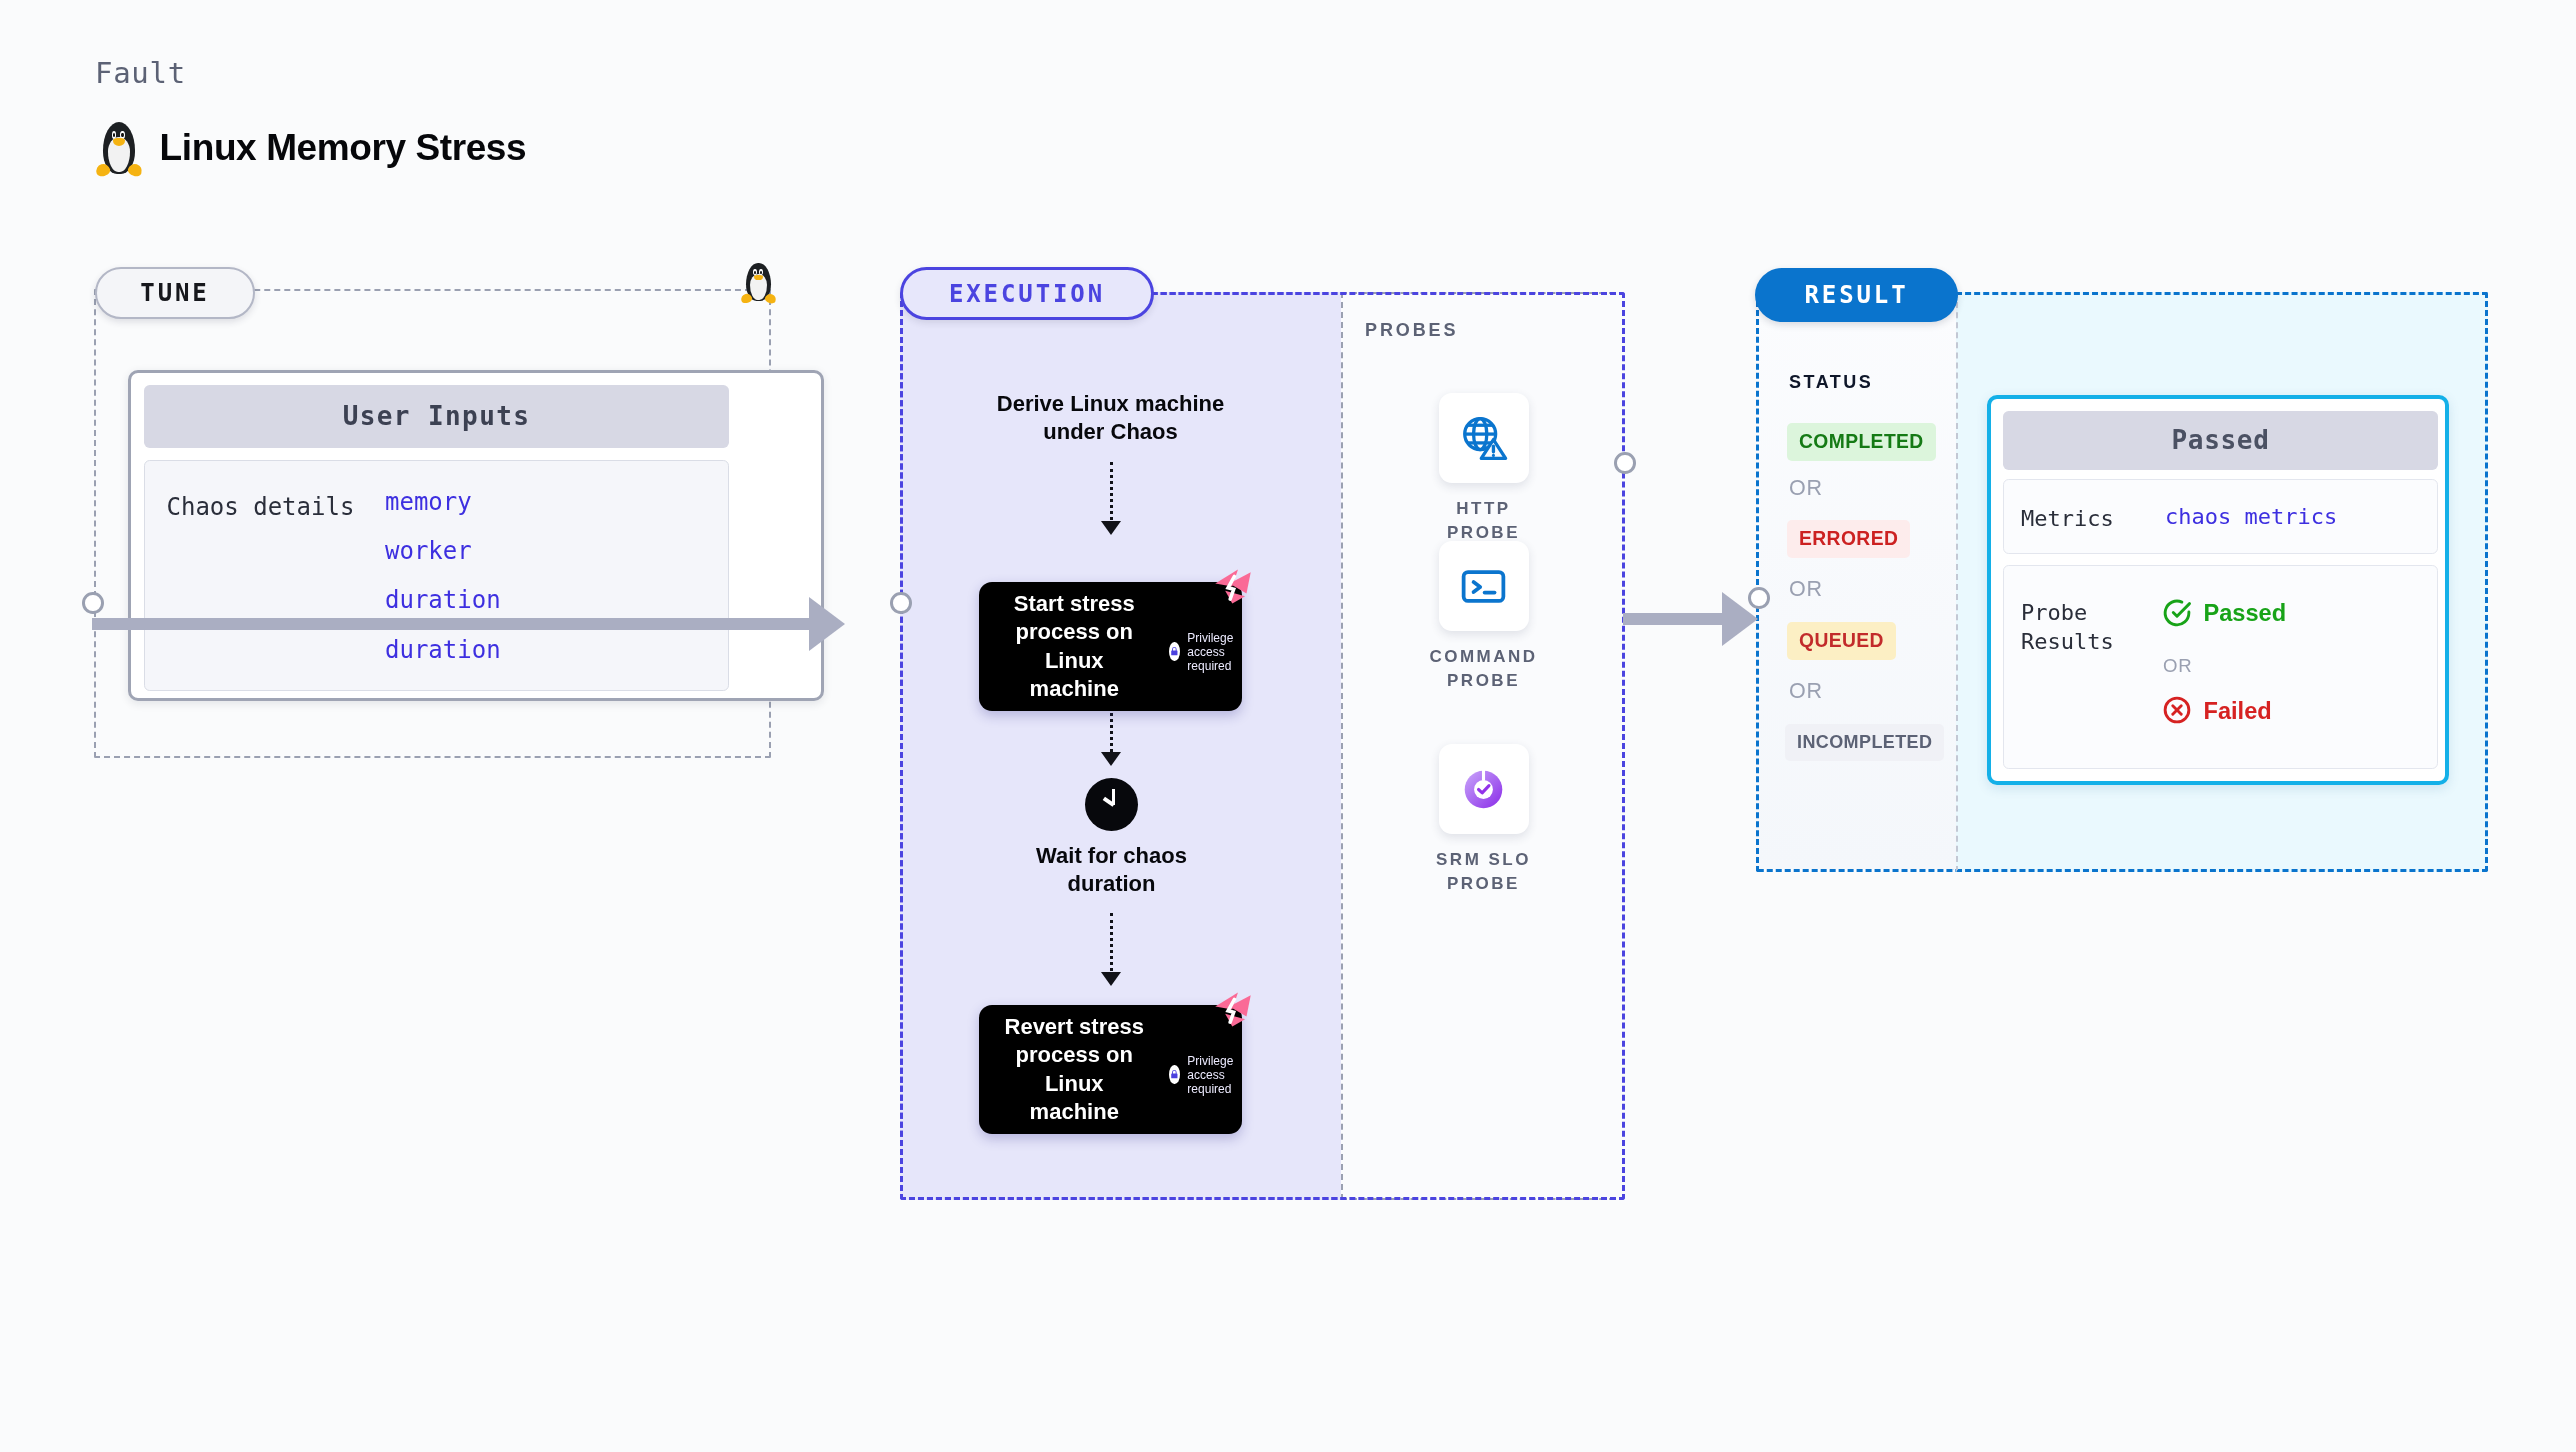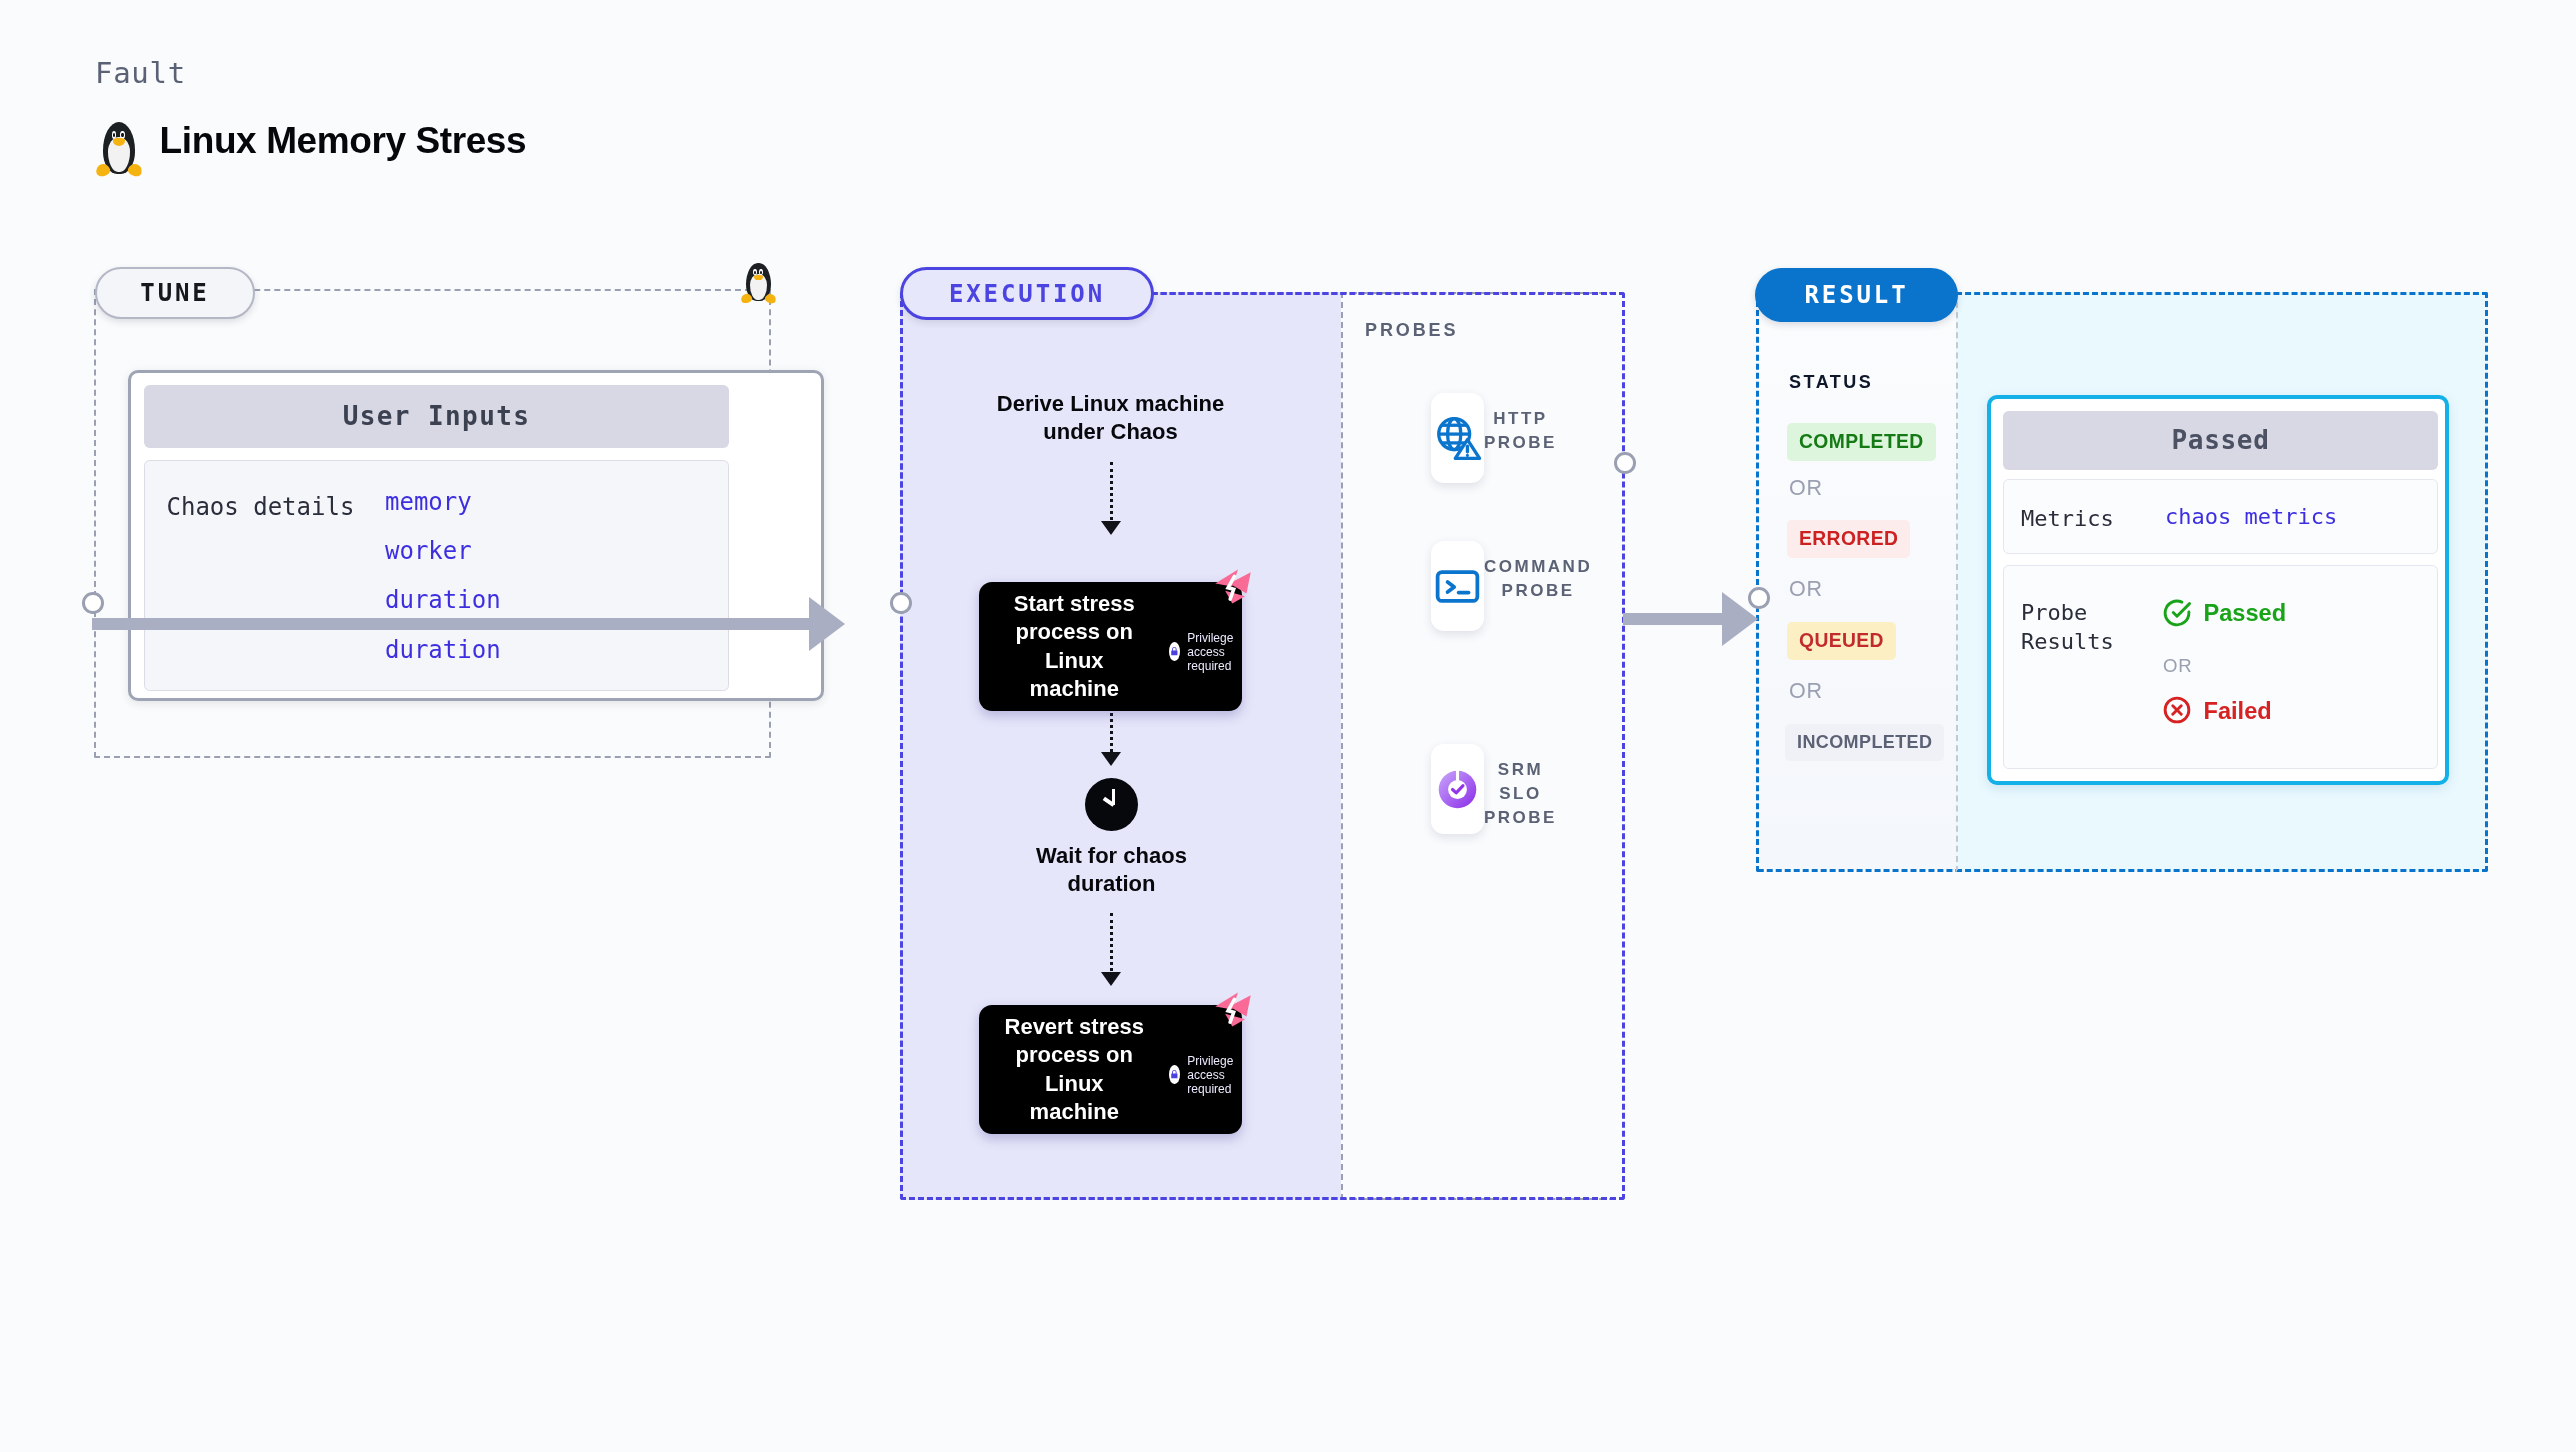--- a/index.html
+++ b/index.html
@@ -13,21 +13,21 @@
   #canvas { position: relative; width: 2576px; height: 1452px; }
 
   
   .hdr-fault {
     position: absolute; left: 95px; top: 56px;
     font-family: "DejaVu Sans Mono", monospace;
     font-size: 29px; color: #5C6275; letter-spacing: 0.7px;
   }
   .hdr-title-row {
     position: absolute; left: 97px; top: 120px;
-    display: flex; gap: 18.6px;
+    display: flex; align-items: center; gap: 18.6px;
   }
   .hdr-title {
     font-size: 37px; font-weight: 700; color: #06070A;
     letter-spacing: -0.4px; font-family: "Liberation Sans", sans-serif;
   }
 
   
   .penguin { position: relative; display: inline-block; }
   .peng-body {
     position: absolute; left: 13%; top: 4%; width: 74%; height: 92%;
@@ -206,21 +206,21 @@
     content: ''; position: absolute; left: 50%; top: 50%;
     width: 3.6px; height: 23%; background: #fff;
     transform-origin: top center; transform: rotate(125deg);
   }
 
   
   .probes-title {
     position: absolute; left: 1365px; top: 320px;
     font-size: 18px; font-weight: 700; color: #5C6275; letter-spacing: 2.9px; text-align: right;
   }
-  .probe { position: absolute; display: flex; align-items: flex-start; }
+  .probe { position: absolute; display: flex; flex-direction: column; align-items: center; }
   .probe-tile {
     width: 90px; height: 90px; background: #FFFFFF; border-radius: 13px;
     display: flex; align-items: center; justify-content: center;
     box-shadow: 0 3.6px 10px rgba(40,50,80,.12);
   }
   .probe-label {
     margin-top: 14.3px; text-align: center; font-size: 17px; font-weight: 700;
     color: #5C6275; letter-spacing: 2.5px; line-height: 1.4; white-space: pre-line;
   }
 

